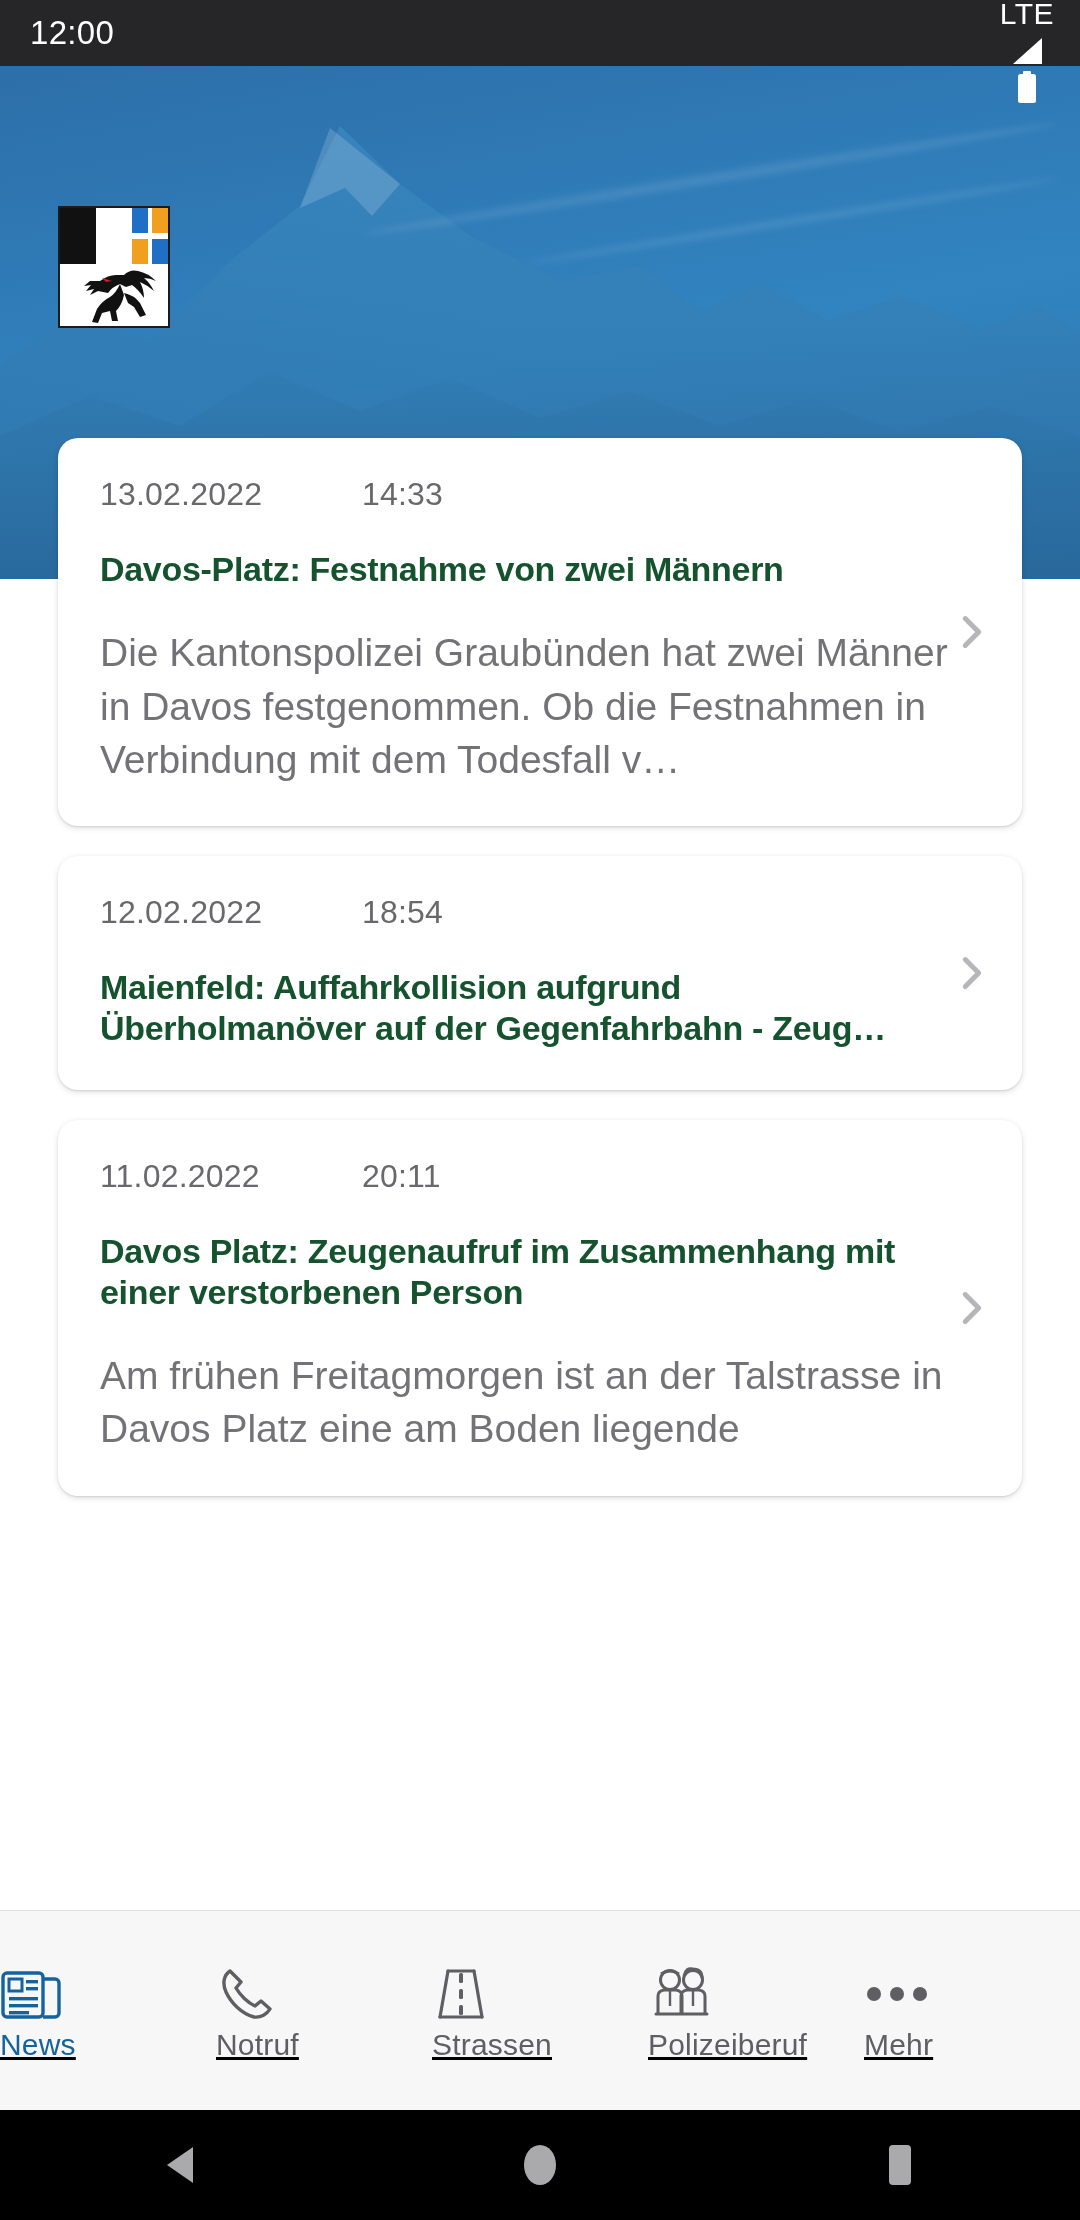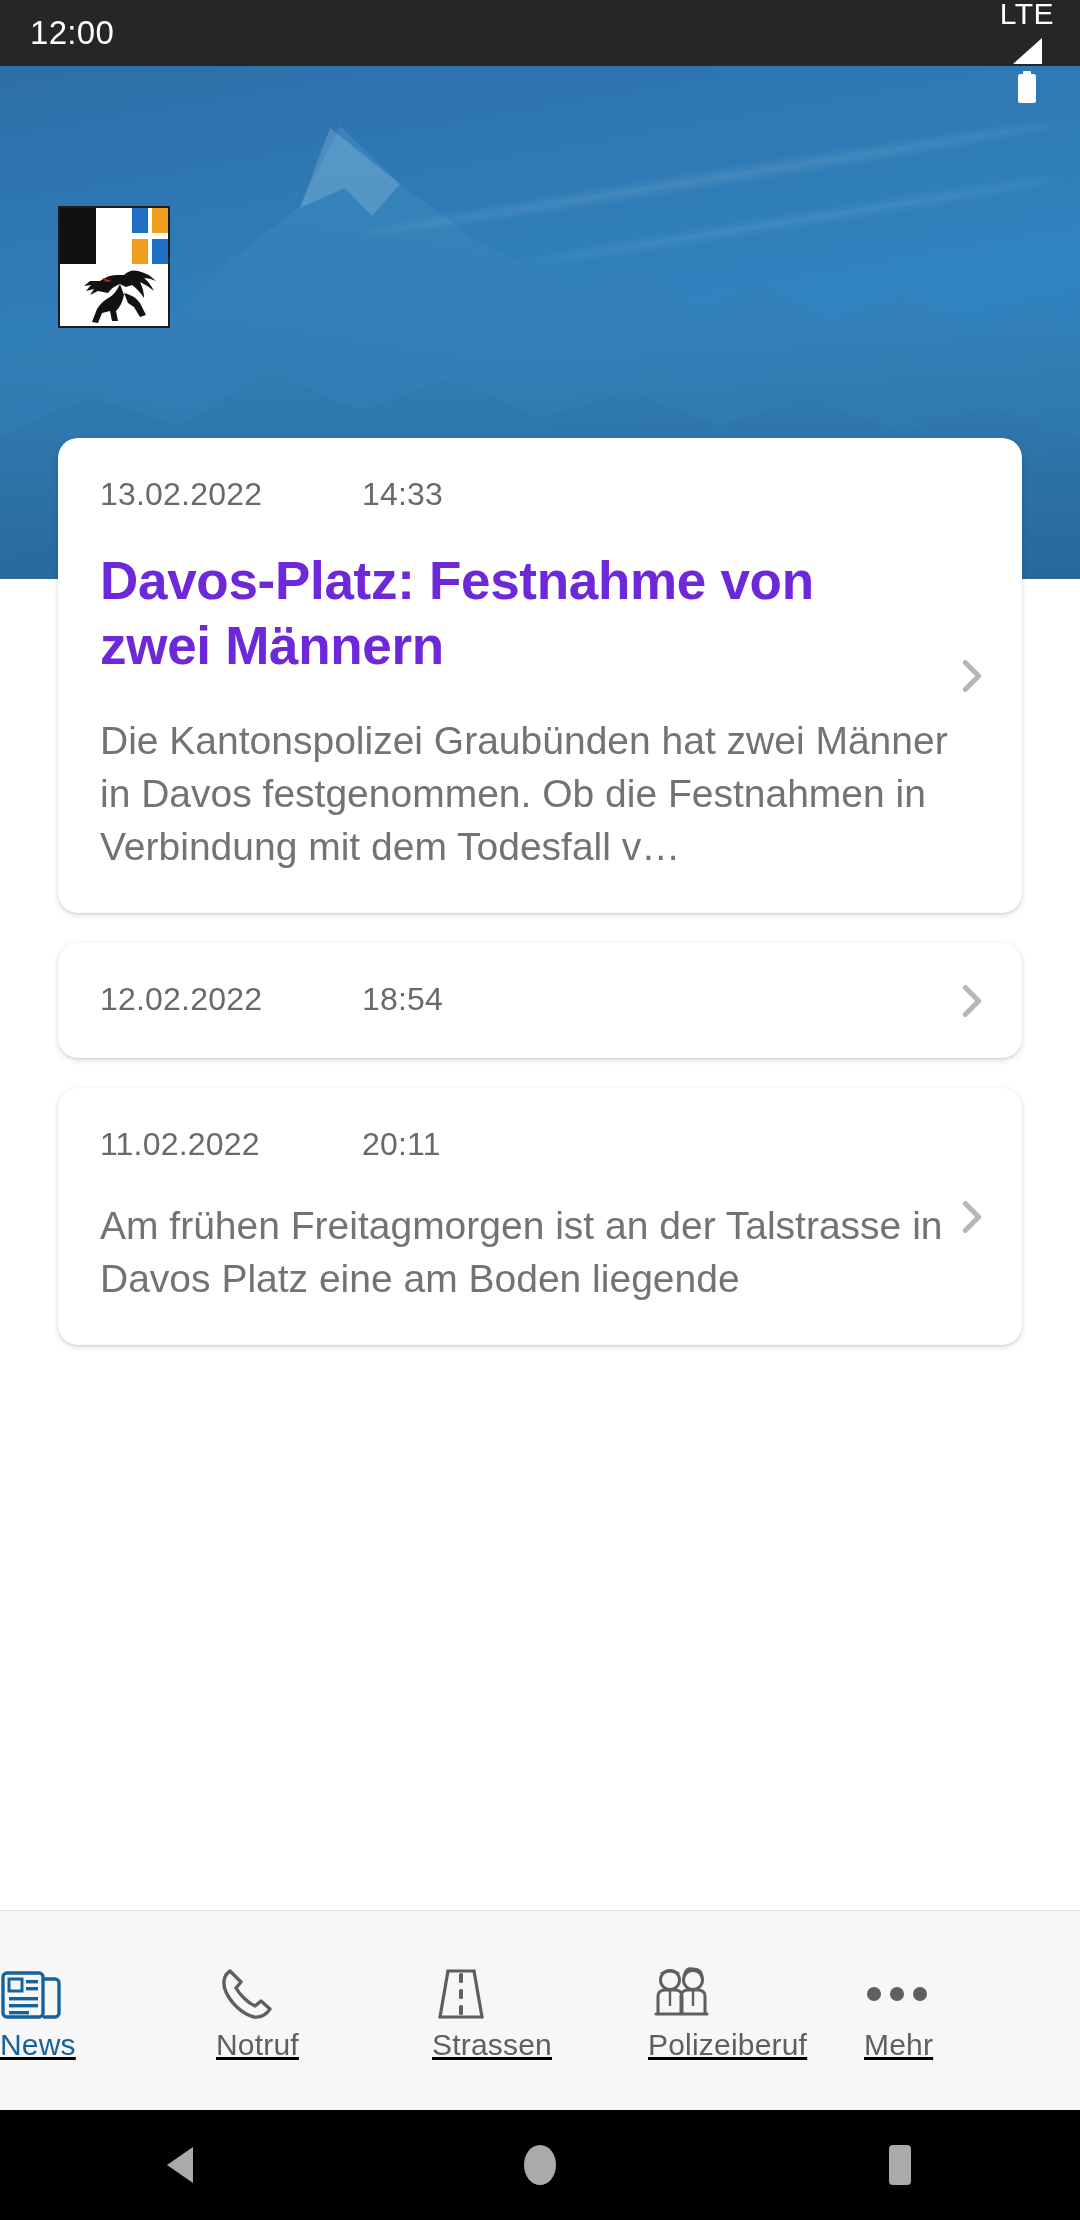--- a/index.html
+++ b/index.html
@@ -66,22 +66,22 @@
   .card{
     position:relative; margin:0 58px 30px 58px; background:#fff;
     border-radius:20px; padding:38px 42px 40px 42px;
     box-shadow:0 2px 6px rgba(0,0,0,.13), 0 1px 2px rgba(0,0,0,.10);
     pointer-events:auto;
   }
   .card-meta{ display:flex; font-size:32px; color:#69696d; letter-spacing:.2px; }
   .card-date{ min-width:262px; }
   .card-time{}
   .card-title{
-    margin-top:36px; font-size:53px; line-height:1.22; font-weight:bold;
-    color:#6d28d9; letter-spacing:-.3px; padding-right:74px;
+    margin-top:36px; font-size:34px; line-height:1.22; font-weight:bold;
+    color:#14532d; letter-spacing:-.3px; padding-right:74px;
   }
   .card-body{
     margin-top:36px; font-size:39px; line-height:1.36; color:#737377;
     padding-right:14px;
   }
   .chev{
     position:absolute; right:28px; top:50%; transform:translateY(-50%);
     width:46px; height:46px;
   }
 
@@ -191,30 +191,32 @@
         <svg class="chev" viewBox="0 0 24 24">
           <path d="M9 5 L16 12 L9 19" fill="none" stroke="#b5b5ba" stroke-width="2.6" stroke-linecap="round" stroke-linejoin="round"></path>
         </svg>
       </div>
 
       <div class="card">
         <div class="card-meta">
           <span class="card-date">12.02.2022</span>
           <span class="card-time">18:54</span>
         </div>
+        <div class="card-title">Maienfeld: Auffahrkollision aufgrund Überholmanöver auf der Gegenfahrbahn - Zeug…</div>
         <svg class="chev" viewBox="0 0 24 24">
           <path d="M9 5 L16 12 L9 19" fill="none" stroke="#b5b5ba" stroke-width="2.6" stroke-linecap="round" stroke-linejoin="round"></path>
         </svg>
       </div>
 
       <div class="card">
         <div class="card-meta">
           <span class="card-date">11.02.2022</span>
           <span class="card-time">20:11</span>
         </div>
+        <div class="card-title">Davos Platz: Zeugenaufruf im Zusammenhang mit einer verstorbenen Person</div>
         <div class="card-body">Am frühen Freitagmorgen ist an der Talstrasse in Davos Platz eine am Boden liegende</div>
         <svg class="chev" viewBox="0 0 24 24">
           <path d="M9 5 L16 12 L9 19" fill="none" stroke="#b5b5ba" stroke-width="2.6" stroke-linecap="round" stroke-linejoin="round"></path>
         </svg>
       </div>
 
     </div>
   </div>
 
   <div class="tabbar">

